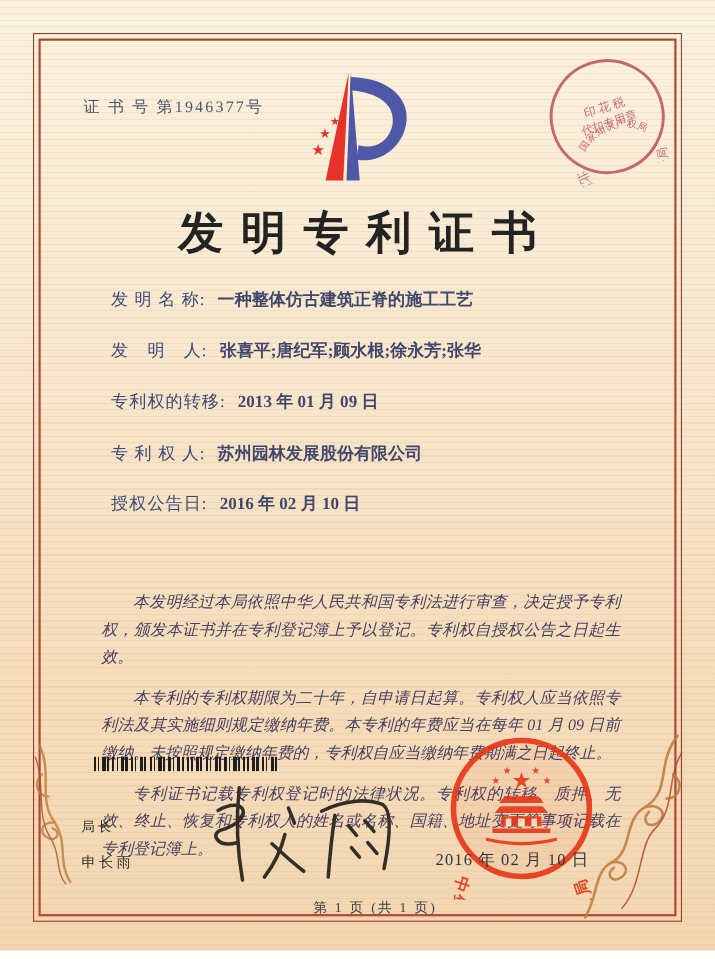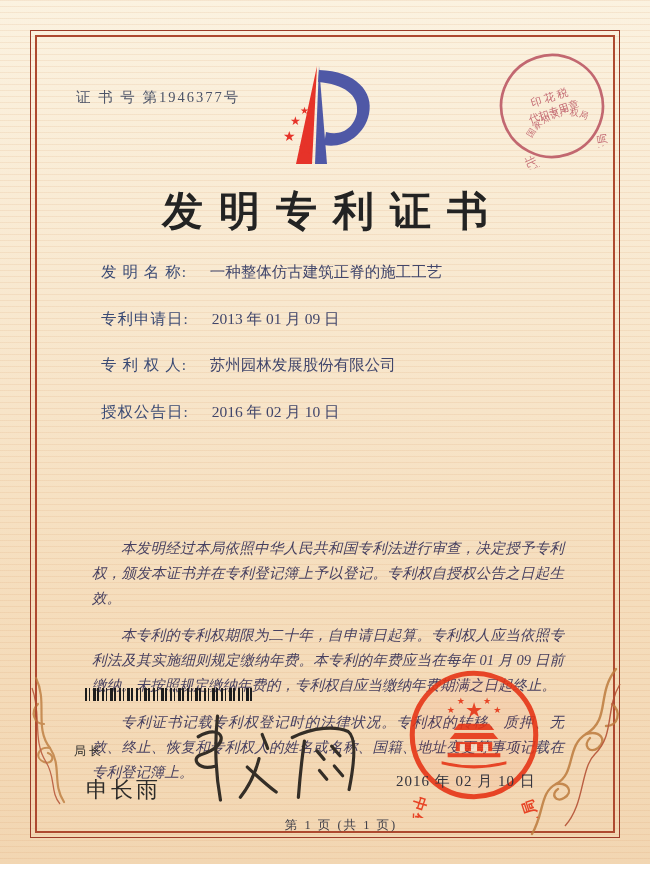--- a/index.html
+++ b/index.html
@@ -12,28 +12,28 @@
   .frame-outer{position:absolute;top:30px;left:30px;right:30px;bottom:26px;border:1.5px solid #9c3b28;}
   .frame-inner{position:absolute;top:4px;left:4px;right:4px;bottom:4px;border:2.5px solid #ae4a30;}
   .cert-number{position:absolute;left:76px;top:88px;font-size:14.5px;letter-spacing:2px;color:#4d5468;}
   .logo{position:absolute;left:262px;top:58px;width:130px;height:118px;}
   .tax-stamp{position:absolute;left:498px;top:52px;width:108px;height:108px;transform:rotate(-18deg);opacity:.85;}
   .title{position:absolute;left:0;right:0;top:184px;text-align:center;font-size:41px;font-weight:600;
     letter-spacing:16px;color:#232323;text-indent:16px;}
   .fields{position:absolute;left:80px;right:64px;top:262px;}
   .field-row{height:46.5px;font-size:15.5px;color:#3d4a6e;white-space:nowrap;}
   .field-label{letter-spacing:1px;color:#3a4a74;margin-left:21px;}
-  .field-value{margin-left:19px;color:#41466b;}
+  .field-value{margin-left:7px;color:#41466b;font-weight:bold;}
   .paragraphs{position:absolute;left:80px;right:74px;top:524px;font-size:14.5px;line-height:25px;
     color:#474060;text-align:justify;}
   .paragraphs p{margin:12px;text-indent:2em;font-style:italic;}
   .barcode{position:absolute;left:85px;top:688px;width:168px;height:13px;
     background:repeating-linear-gradient(90deg,#1d1d1d 0 2px,rgba(0,0,0,0) 2px 4px,#1d1d1d 4px 5px,rgba(0,0,0,0) 5px 8px,#1d1d1d 8px 11px,rgba(0,0,0,0) 11px 12px,#1d1d1d 12px 14px,rgba(0,0,0,0) 14px 17px);}
   .official-title{position:absolute;left:74px;top:743px;font-size:12px;color:#2e2c2a;letter-spacing:3px;font-family:Liberation Mono, monospace;}
-  .official-name{position:absolute;left:86px;top:775px;font-size:22px;color:#2e2c2a;letter-spacing:3px;font-family:Liberation Serif, serif;}
+  .official-name{position:absolute;left:74px;top:775px;font-size:13px;color:#2e2c2a;letter-spacing:3px;font-family:Liberation Serif, serif;}
   .signature{position:absolute;left:185px;top:708px;width:185px;height:100px;transform:rotate(-2deg);}
   .seal{position:absolute;left:393px;top:656px;width:162px;height:162px;opacity:.9;}
   .seal-date{position:absolute;left:396px;top:772px;font-size:15px;color:#33333d;letter-spacing:1px;z-index:5;}
   .footer-page{position:absolute;left:0;right:0;top:817px;text-align:center;font-size:12.5px;color:#3e3e48;letter-spacing:2px;margin-left:32px;}
   .ornament-br{position:absolute;right:26px;bottom:20px;width:100px;height:180px;opacity:.85;}
   .ornament-bl{position:absolute;left:28px;bottom:58px;width:48px;height:132px;opacity:.8;}
   svg text{font-family:"Liberation Serif",serif;}
 </style>
 </head>
 <body>
@@ -74,21 +74,25 @@
   </svg>
 
   <div class="title">发明专利证书</div>
 
   <div class="fields">
     <div class="field-row">
       <span class="field-label">发 明 名 称:</span>
       <span class="field-value">一种整体仿古建筑正脊的施工工艺</span>
     </div>
     <div class="field-row">
-      <span class="field-label">专利申请日:</span>
+      <span class="field-label">发　明　人:</span>
+      <span class="field-value">张喜平;唐纪军;顾水根;徐永芳;张华</span>
+    </div>
+    <div class="field-row">
+      <span class="field-label">专利权的转移:</span>
       <span class="field-value">2013 年 01 月 09 日</span>
     </div>
     <div class="field-row">
       <span class="field-label">专 利 权 人:</span>
       <span class="field-value">苏州园林发展股份有限公司</span>
     </div>
     <div class="field-row">
       <span class="field-label">授权公告日:</span>
       <span class="field-value">2016 年 02 月 10 日</span>
     </div>

